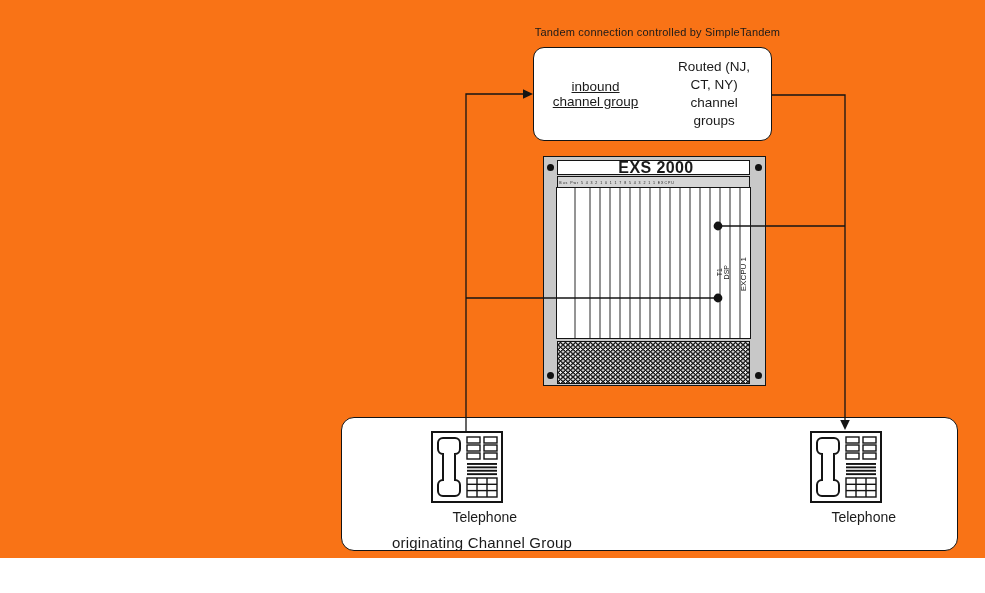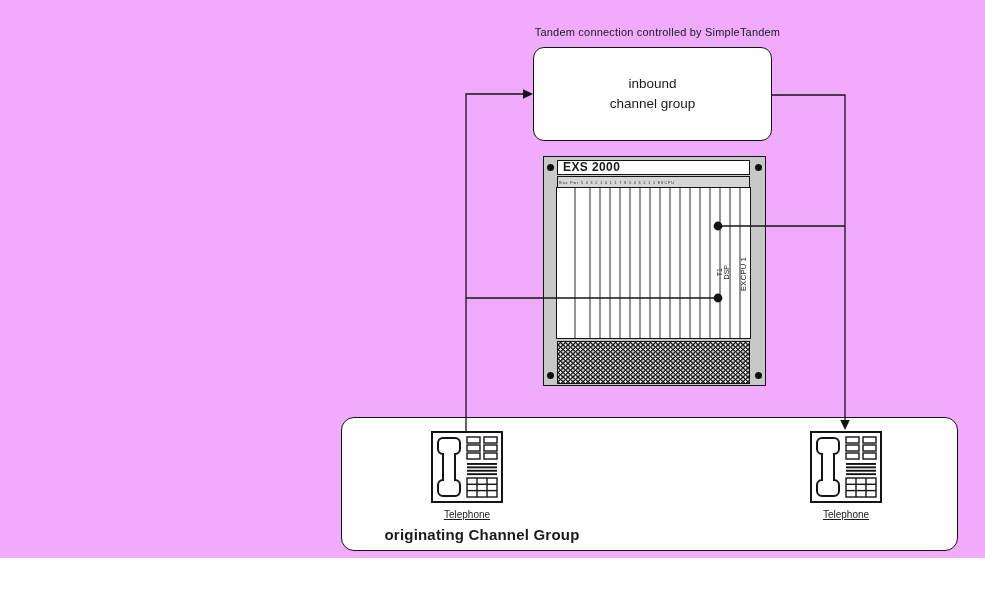--- a/index.html
+++ b/index.html
@@ -1,41 +1,41 @@
 <!DOCTYPE html>
 <html><head>
 <meta charset="utf-8">
 <style>
   html,body{margin:0;padding:0;background:#fff;}
   .canvas{
-    position:relative;width:985px;height:558px;background:#f0abfc;overflow:hidden;
+    position:relative;width:985px;height:558px;background:#f97316;overflow:hidden;
     font-family:"Liberation Sans","DejaVu Sans",sans-serif;color:#1a1a1a;
   }
   .abs{position:absolute;}
   .caption{font-size:11px;text-align:center;letter-spacing:.2px;}
   
   .tandem-box{
     left:533px;top:47px;width:239px;height:94px;
     border:1.6px solid #141414;border-radius:11px;background:#fff;
     display:flex;align-items:center;box-sizing:border-box;
   }
   .tandem-col{flex:1;text-align:center;font-size:13.5px;white-space:pre-line;}
-  .tandem-col.left{line-height:20px;flex:1.08;}
+  .tandem-col.left{line-height:15px;flex:1.08;text-decoration:underline;}
   .tandem-col.right{line-height:18px;}
   
   .chassis{
     left:543px;top:156px;width:223px;height:230px;
     background:#c8c8c8;border:1.6px solid #141414;box-sizing:border-box;
   }
   .screw{width:7px;height:7px;border-radius:50%;background:#111;}
   .chassis-titlebar{
     left:13px;top:3px;width:193px;height:15px;background:#fff;
     border:1px solid #141414;box-sizing:border-box;
-    font-size:12px;font-weight:bold;line-height:13px;padding-left:5px;
-    letter-spacing:.4px;overflow:hidden;
+    font-size:16px;font-weight:bold;line-height:13px;padding-left:5px;
+    letter-spacing:.4px;overflow:hidden;text-align:center;
   }
   .slot-strip{
     left:13px;top:19px;width:193px;height:12px;background:#d6d6d6;
     border:1px solid #141414;box-sizing:border-box;overflow:hidden;
   }
   .slot-strip span{
     display:inline-block;font-size:8px;white-space:nowrap;
     transform:scale(.45);transform-origin:0 0;letter-spacing:2px;
     padding-left:3px;line-height:20px;width:220%;
   }
@@ -54,34 +54,38 @@
     background-image:
       radial-gradient(circle,#efefef 1.1px,transparent 1.35px),
       radial-gradient(circle,#efefef 1.1px,transparent 1.35px);
     background-size:5px 4.6px;background-position:0 .6px,2.5px 2.9px;
   }
   
   .endpoints-box{
     left:341px;top:417px;width:617px;height:134px;
     border:1.6px solid #141414;border-radius:13px;background:#fff;box-sizing:border-box;
   }
-  .device-label{font-size:10px;text-align:center;text-decoration:underline;}
+  .device-label{font-size:14px;text-align:right;}
   .group-label{font-size:15px;text-align:center;letter-spacing:.2px;}
   .overlay{left:0;top:0;width:985px;height:593px;pointer-events:none;z-index:5;}
 </style>
 </head>
 <body>
 
 <div class="canvas">
 
   <div class="abs caption" style="left:470px;top:26px;width:375px;">Tandem connection controlled by SimpleTandem</div>
 
   <div class="abs tandem-box">
     <div class="tandem-col left">inbound
 channel group</div>
+    <div class="tandem-col right">Routed (NJ,
+CT, NY)
+channel
+groups</div>
   </div>
 
   <div class="abs chassis">
     <div class="abs screw" style="left:2.5px;top:7px;"></div>
     <div class="abs screw" style="left:211px;top:7px;"></div>
     <div class="abs screw" style="left:2.5px;top:215px;"></div>
     <div class="abs screw" style="left:211px;top:215px;"></div>
 
     <div class="abs chassis-titlebar">EXS 2000</div>
 
@@ -169,21 +173,21 @@
         <line x1="46" y1="47" x2="46" y2="66"></line>
           <line x1="56" y1="47" x2="56" y2="66"></line>
         <line x1="36" y1="53.3" x2="66" y2="53.3"></line>
           <line x1="36" y1="59.6" x2="66" y2="59.6"></line>
       </g>
     </svg>
 
     <div class="abs device-label" style="left:75px;top:91px;width:100px;">Telephone</div>
     <div class="abs device-label" style="left:454px;top:91px;width:100px;">Telephone</div>
 
-    <div class="abs group-label" style="left:20px;top:108px;width:240px;font-weight:bold;">originating Channel Group</div>
+    <div class="abs group-label" style="left:20px;top:116px;width:240px;">originating Channel Group</div>
   </div>
 
 
   <svg class="abs overlay" viewBox="0 0 985 593">
     <g fill="none" stroke="#141414" stroke-width="1.3">
 
       <polyline points="466,431 466,94 528,94"></polyline>
 
       <line x1="466" y1="298" x2="718" y2="298"></line>
 

